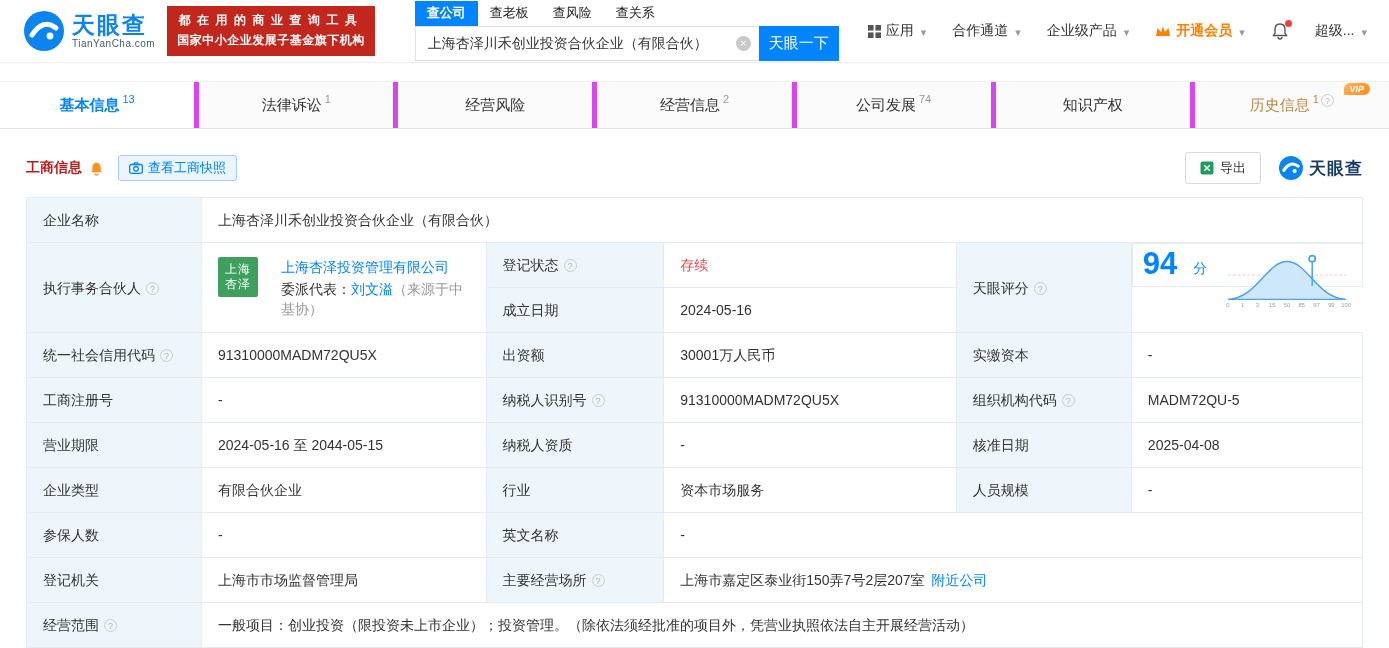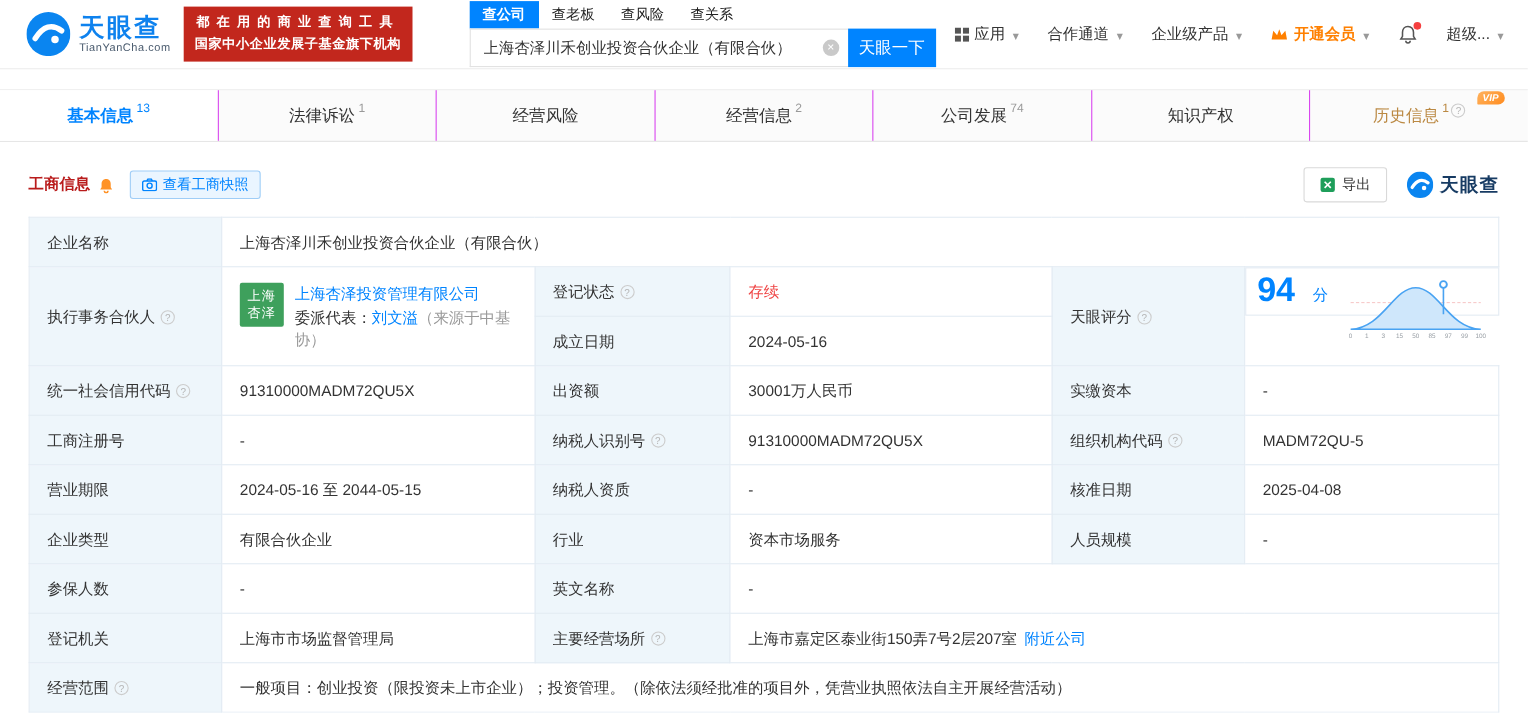--- a/index.html
+++ b/index.html
@@ -9,39 +9,39 @@
   
   .header { display:flex; align-items:center; height:63px; padding:0 22px 0 24px; border-bottom:1px solid #ededed; flex-shrink:0; }
   .logo { display:flex; align-items:center; gap:8px; cursor:pointer; }
   .logo-text { display:flex; flex-direction:column; line-height:1.05; }
   .logo-title { font-size:23px; font-weight:bold; color:#0e82ee; letter-spacing:2px; }
   .logo-sub { font-size:10px; color:#4a5b6e; margin-top:2px; letter-spacing:0.5px; }
   .slogan { background:#c2271d; color:#fff; font-size:12px; font-weight:bold; padding:5px 10px; margin-left:12px; line-height:1.65; }
   .slogan .l1 { letter-spacing:6.5px; display:block; white-space:nowrap;text-align:center; }
   .slogan .l2 { letter-spacing:0.5px; display:block; white-space:nowrap; }
 
-  .search-block { margin-left:28px;padding-left:24px; }
+  .search-block { margin-left:16px;padding-left:24px; }
   .search-tabs { display:flex; font-size:13px; color:#222; }
   .search-tab { padding:3px 12px 4px; cursor:pointer; }
   .search-tab.active { background:#0084ff; color:#fff; font-weight:bold; }
   .search-row { display:flex; position:relative; }
   .search-input { width:344px; height:35px; border:1px solid #e2e2e2; border-right:none; padding:0 34px 0 12px; font-size:14px; color:#333; outline:none; font-family:inherit; }
   .clear-icon { position:absolute; right:88px; top:10px; width:15px; height:15px; border-radius:50%; background:#c9c9c9; color:#fff; font-size:11px; line-height:14px; text-align:center; cursor:pointer; }
   .search-btn { width:80px; height:35px; background:#0084ff; color:#fff; border:none; font-size:15px; cursor:pointer; font-family:inherit; }
 
   .header-nav { margin-left:auto; display:flex; align-items:center; gap:26px; font-size:14px; color:#333; white-space:nowrap; }
   .nav-item { display:flex; align-items:center; gap:5px; cursor:pointer;text-align:center; }
   .caret::after { content:"▾"; color:#999; font-size:11px; margin-left:2px; }
   .vip-text { color:#ff8000; font-weight:bold; }
   .bell-wrap { position:relative; cursor:pointer; display:flex; }
   .red-dot { position:absolute; top:-2px; right:-3px; width:7px; height:7px; background:#f53f3f; border-radius:50%; }
 
   
   .tabs { display:flex; margin-top:18px; height:48px; background:#fbfbfb; border-top:1px solid #efefef; border-bottom:1px solid #e4e4e4; flex-shrink:0; }
-  .tab { flex:1; display:flex; align-items:center; justify-content:center; font-size:15px; color:#333; cursor:pointer; border-right:1px solid #d946ef; }
+  .tab { flex:1; display:flex; align-items:center; justify-content:center; font-size:15px; color:#333; cursor:pointer; border-right:5px solid #d946ef; }
   .tab:last-child { border-right:none; }
   .tab-inner { position:relative; display:inline-flex; align-items:center; }
   .tab-count { font-size:11px; margin-left:3px; position:relative; top:-6px; color:#999; font-weight:normal; }
   .tab.active { background:#fff; color:#0084ff; font-weight:bold; }
   .tab.active .tab-count { color:#0084ff; }
   .tab.gold { color:#bb8943; }
   .tab.gold .tab-count { color:#bb8943; }
   .vip-badge { position:absolute; top:-13px; right:-36px; background:linear-gradient(135deg,#ffb25e,#ff8c1f); color:#fff; font-size:9px; font-weight:bold; font-style:italic; padding:1px 6px 1px 5px; border-radius:8px 8px 8px 1px; }
 
   .q-icon { display:inline-block; width:13px; height:13px; border:1px solid #ccc; border-radius:50%; color:#b5b5b5; font-size:9px; line-height:12px; text-align:center; margin-left:5px; vertical-align:1px; cursor:pointer; font-style:normal; font-weight:normal; }
@@ -59,21 +59,21 @@
   .brand-name { font-size:17px; font-weight:bold; color:#173b63; letter-spacing:1px; }
 
   
   .info-table { width:1337px; margin:0 26px; border-collapse:collapse; font-size:14px; color:#333; table-layout:fixed;padding-left:44px; }
   .info-table td { border:1px solid #e3ebf3; padding:12px 16px; height:44px; line-height:20px; vertical-align:middle; word-break:break-all; }
   .info-table td.label { background:#eef6fb; }
   .link { color:#0084ff; text-decoration:none; cursor:pointer; }
   .green { color:#ef4444; }
   .gray { color:#999; }
 
-  .partner { display:flex; gap:10px; align-items:flex-start; }
+  .partner { display:flex; gap:23px; align-items:flex-start; }
   .avatar { width:40px; height:40px; border-radius:2px; background:#3ea05c; color:#fff; font-size:12px; text-align:center; padding-top:5px; line-height:15px; letter-spacing:1px; flex-shrink:0; cursor:pointer; }
   .avatar span { display:block; }
   .partner-info { flex:1; min-width:0; }
   .rep-line { margin-top:2px; }
 
   .score-cell { display:flex; align-items:flex-start; gap:16px; padding:4px 10px !important; }
   .score-num { font-size:31px; font-weight:bold; color:#0084ff; line-height:1; }
   .score-unit { font-size:14px; color:#0084ff; margin-top:10px; }
 </style>
 </head>

